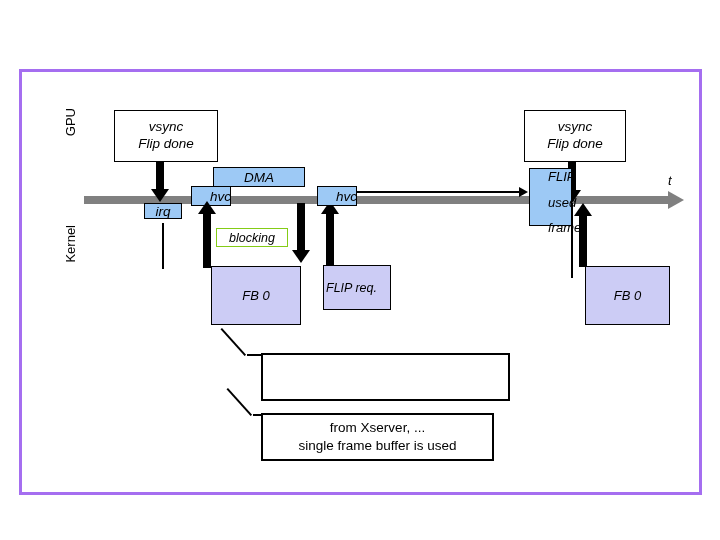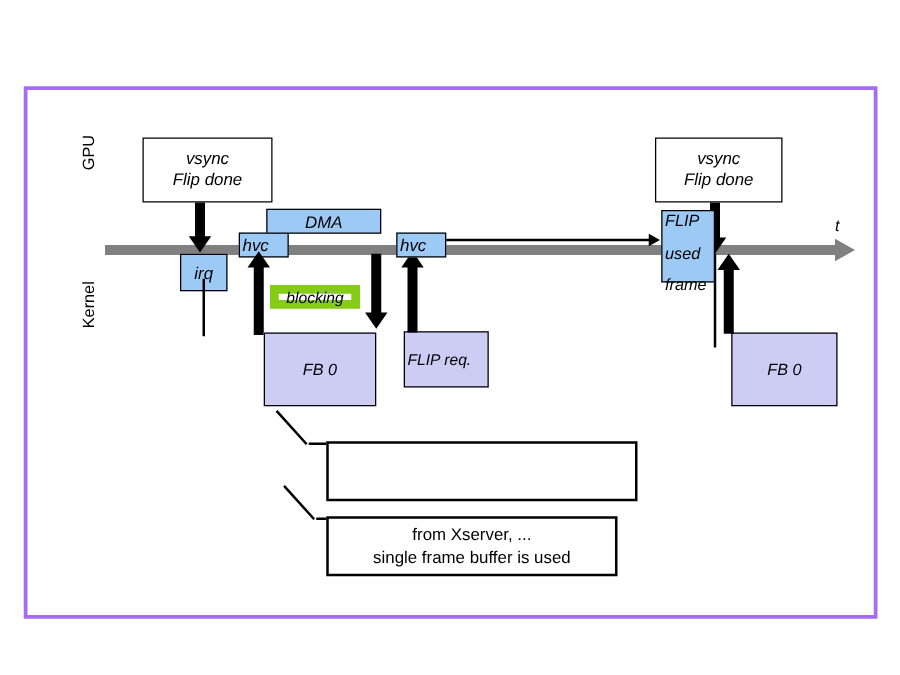--- a/index.html
+++ b/index.html
@@ -19,30 +19,30 @@
   
   .evt-box{border:1px solid #000;background:#fff;color:#000;
            font-style:italic;font-size:13.5px;text-align:center;
            display:flex;flex-direction:column;align-items:center;
            justify-content:center;line-height:1.25;}
 
   
   .blue-box{border:1px solid #000;background:#9dc9f5;color:#000;
             font-style:italic;font-size:13.5px;
             display:flex;align-items:center;justify-content:center;}
-  .blue-box.left{justify-content:flex-start;padding-left:2px;gap:12px;}
+  .blue-box.left{justify-content:flex-start;padding-left:18px;gap:12px;}
 
   
   .lav-box{border:1px solid #000;background:#ccccf5;color:#000;
            font-style:italic;font-size:13px;
            display:flex;align-items:center;justify-content:center;}
   .lav-box.left{justify-content:flex-start;padding-left:2px;}
 
   
-  .thin-box{border:7px solid #84cc16;background:#fff;color:#000;
+  .thin-box{border:1px solid #84cc16;background:#fff;color:#000;
             font-style:italic;font-size:12.5px;
             display:flex;align-items:center;justify-content:center;}
 
   
   .note-box{border:2px solid #000;background:#fff;color:#000;
             font-size:13.5px;text-align:center;line-height:1.3;
             display:flex;flex-direction:column;align-items:center;
             justify-content:center;}
 
   
@@ -80,21 +80,21 @@
 <div class="abs t-label" style="left:668px;top:173px;">t</div>
 
 <div class="abs evt-box" style="left:114px;top:110px;width:104px;height:52px;">
   <span>vsync</span>
   <span>Flip done</span>
 </div>
 
 <div class="abs thick-shaft" style="left:156px;top:162px;height:28px;"></div>
 <div class="abs arrow-down" style="left:151px;top:189px;"></div>
 
-<div class="abs blue-box" style="left:144px;top:203px;width:38px;height:30px;">irq</div>
+<div class="abs blue-box" style="left:144px;top:203px;width:38px;height:16px;">irq</div>
 <div class="abs thin-v" style="left:162px;top:223px;height:46px;"></div>
 
 <div class="abs blue-box left" style="left:191px;top:186px;width:40px;height:20px;">hvc</div>
 
 <div class="abs thick-shaft" style="left:203px;top:213px;height:55px;"></div>
 <div class="abs arrow-up" style="left:198px;top:201px;"></div>
 
 <div class="abs blue-box" style="left:213px;top:167px;width:92px;height:20px;">DMA</div>
 
 <div class="abs thick-shaft" style="left:297px;top:203px;height:48px;"></div>

